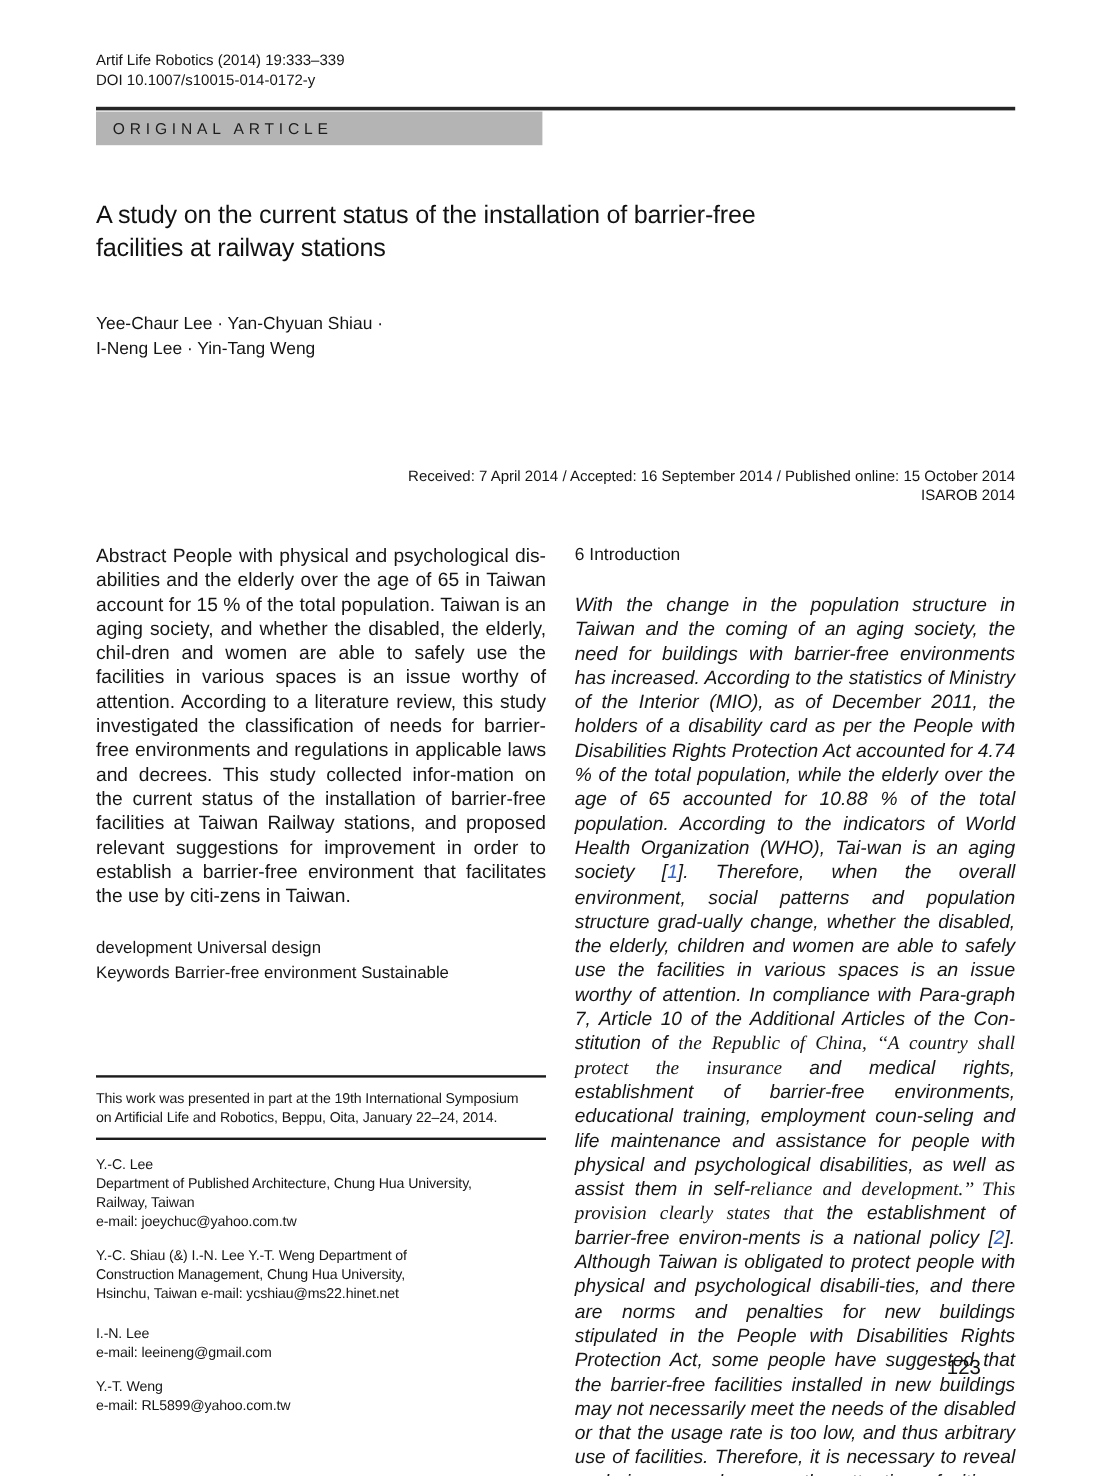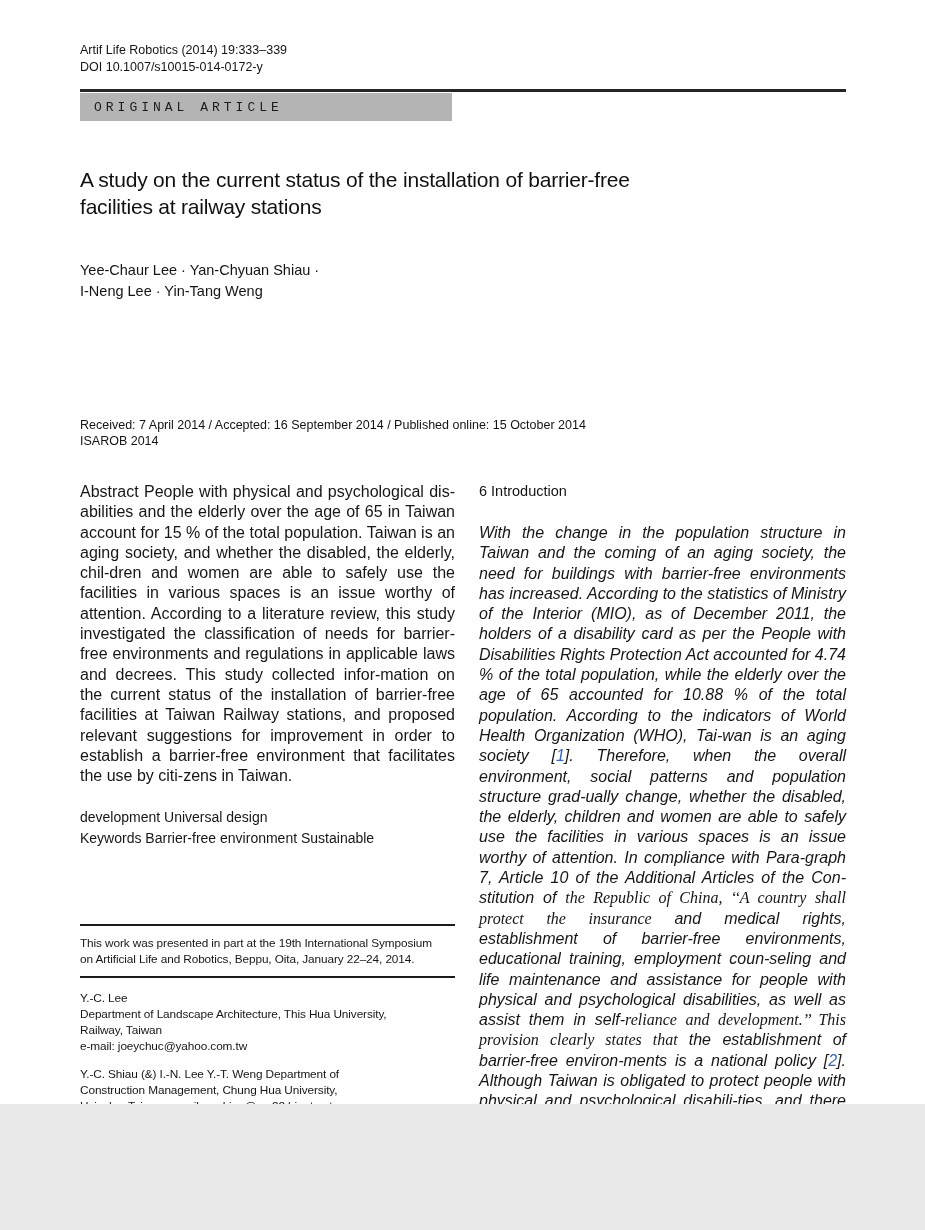--- a/index.html
+++ b/index.html
@@ -1,44 +1,44 @@
 <!DOCTYPE html>
 <html><head>
 <meta charset="utf-8">
 <style>
   html,body{margin:0;padding:0;background:#e8e8e8;}
   .page{
     position:relative;
-    width:925px;height:1104px;
+    width:925px;height:1230px;
     background:#ffffff;
     font-family:"Liberation Sans",sans-serif;
     color:#1a1a1a;
     overflow:hidden;
     margin:0 auto;
   }
   .content{
     position:absolute;
     left:80px;top:0;
     width:766px;
   }
   .journal-header{margin-top:42px;font-size:12.5px;line-height:17px;color:#141414;}
   .journal-header div{white-space:nowrap;}
   .top-rule{margin-top:13px;height:3px;background:#262626;width:100%;}
   .banner{
     margin-top:1px;height:28px;width:372px;
     background:#b4b4b4;
     display:flex;align-items:center;
     padding-left:14px;box-sizing:border-box;
   }
-  .banner span{font-size:13px;letter-spacing:4px;color:#1c1c1c;font-family:Liberation Mono, monospace;}
+  .banner span{font-size:13px;letter-spacing:4px;color:#1c1c1c;}
   .title{margin-top:45px;font-size:21px;line-height:27px;color:#111;letter-spacing:-0.2px;}
   .title div{white-space:nowrap;}
   .authors{margin-top:40px;font-size:14.5px;line-height:20.5px;color:#141414;}
   .authors div{white-space:nowrap;}
-  .dates{margin-top:117px;font-size:12.5px;line-height:15.5px;color:#141414;}
+  .dates{margin-top:89px;font-size:12.5px;line-height:15.5px;color:#141414;text-align:right;}
   .dates div{white-space:nowrap;}
   .columns{margin-top:33px;display:flex;gap:24px;align-items:flex-start;}
   .col-left{width:375px;flex:0 0 375px;}
   .col-right{width:367px;flex:0 0 367px;}
   .body-text{
     font-size:16px;line-height:20.3px;
     text-align:justify;color:#161616;
     margin:0;
   }
   .seg-serif{font-family:"Liberation Serif",serif;}
@@ -102,21 +102,21 @@
 
         <div class="footnotes">
           <div class="fn-rule"></div>
           <div class="fn-note">
               <div>This work was presented in part at the 19th International Symposium</div>
               <div>on Artificial Life and Robotics, Beppu, Oita, January 22–24, 2014.</div>
             </div>
           <div class="fn-rule"></div>
           <div class="aff">
               <div>Y.-C. Lee</div>
-              <div>Department of Landscape Architecture, This Hua University,</div>
+              <div>Department of Published Architecture, Chung Hua University,</div>
               <div>Railway, Taiwan</div>
               <div>e-mail: joeychuc@yahoo.com.tw</div>
             </div>
           <div class="aff">
               <div>Y.-C. Shiau (&amp;) I.-N. Lee Y.-T. Weng Department of</div>
               <div>Construction Management, Chung Hua University,</div>
               <div>Hsinchu, Taiwan e-mail: ycshiau@ms22.hinet.net</div>
             </div>
           <div class="aff" style="margin-top:17px;">
               <div>I.-N. Lee</div>

